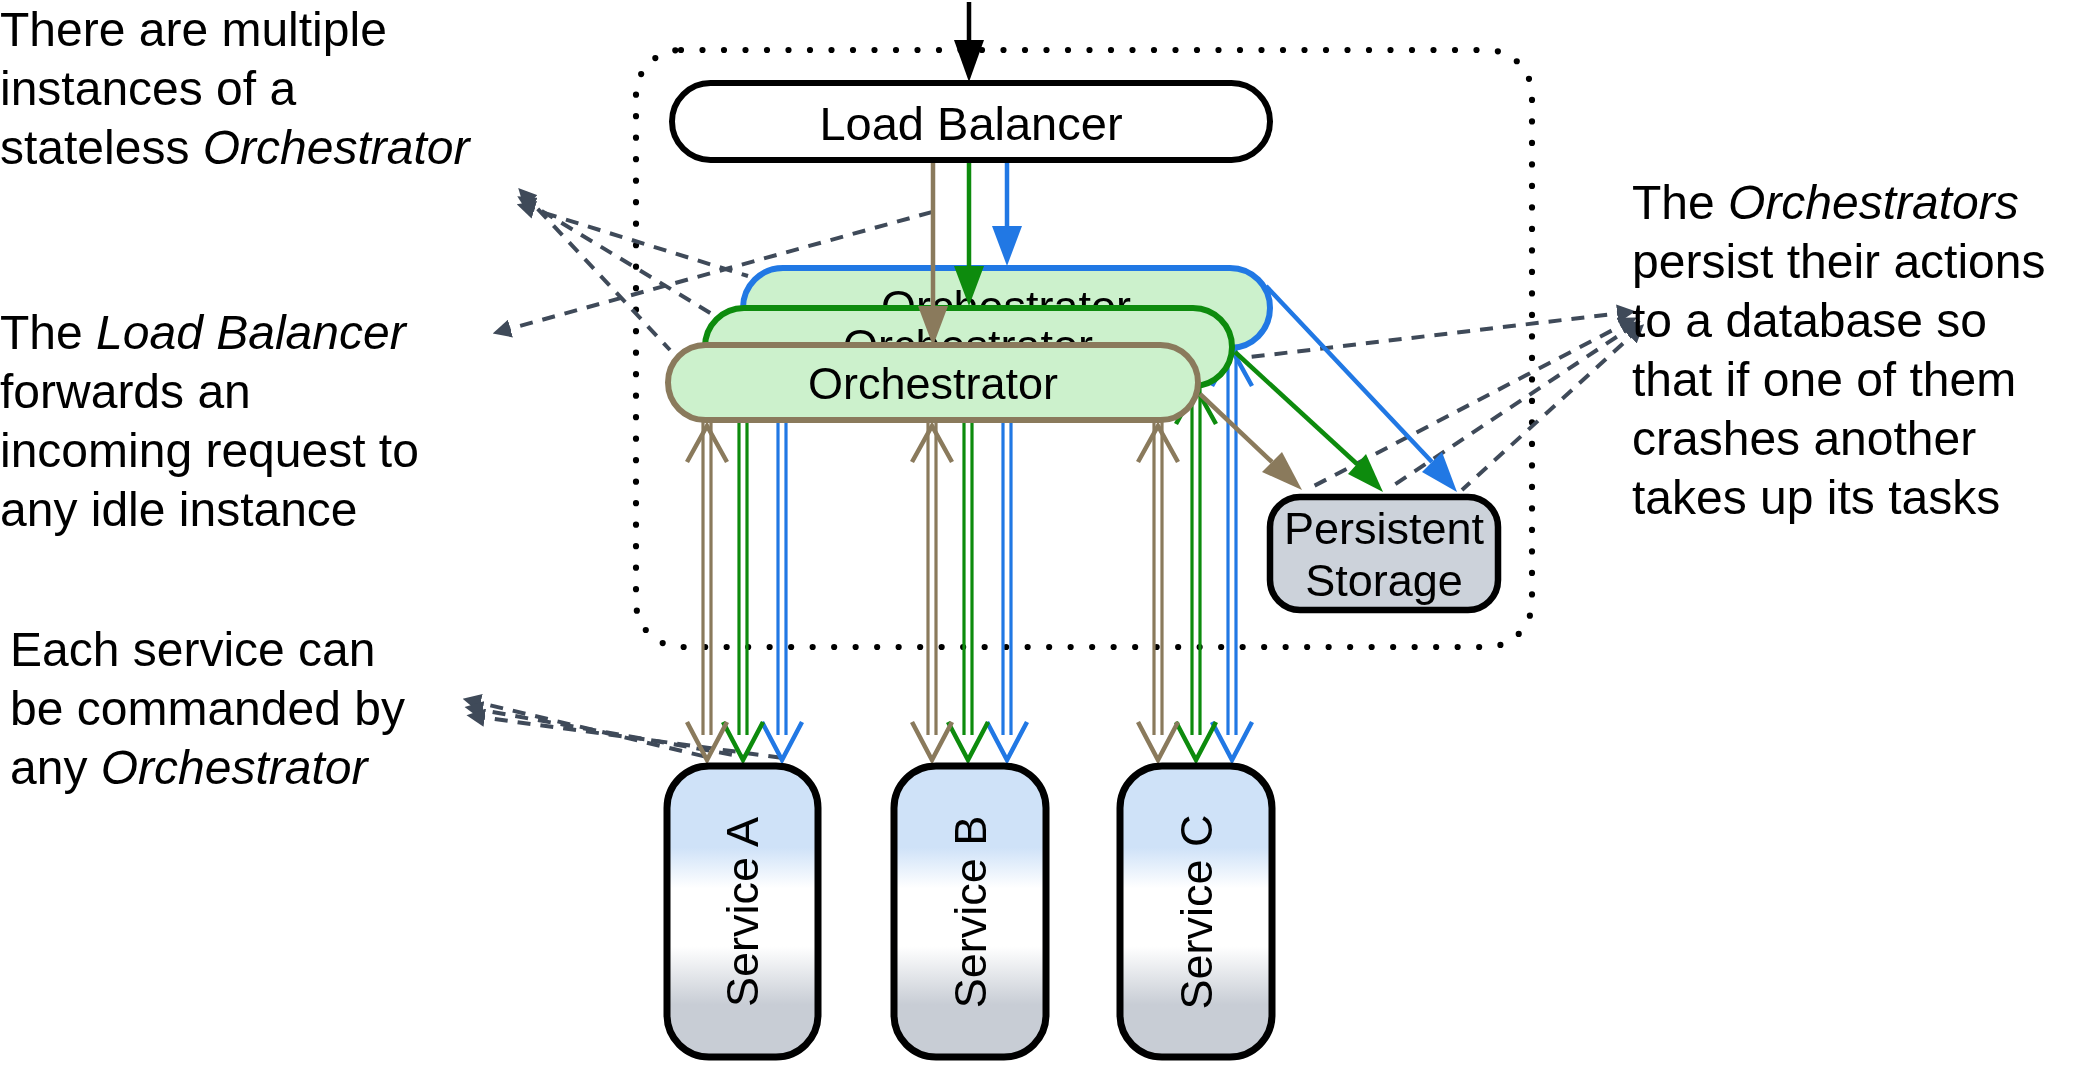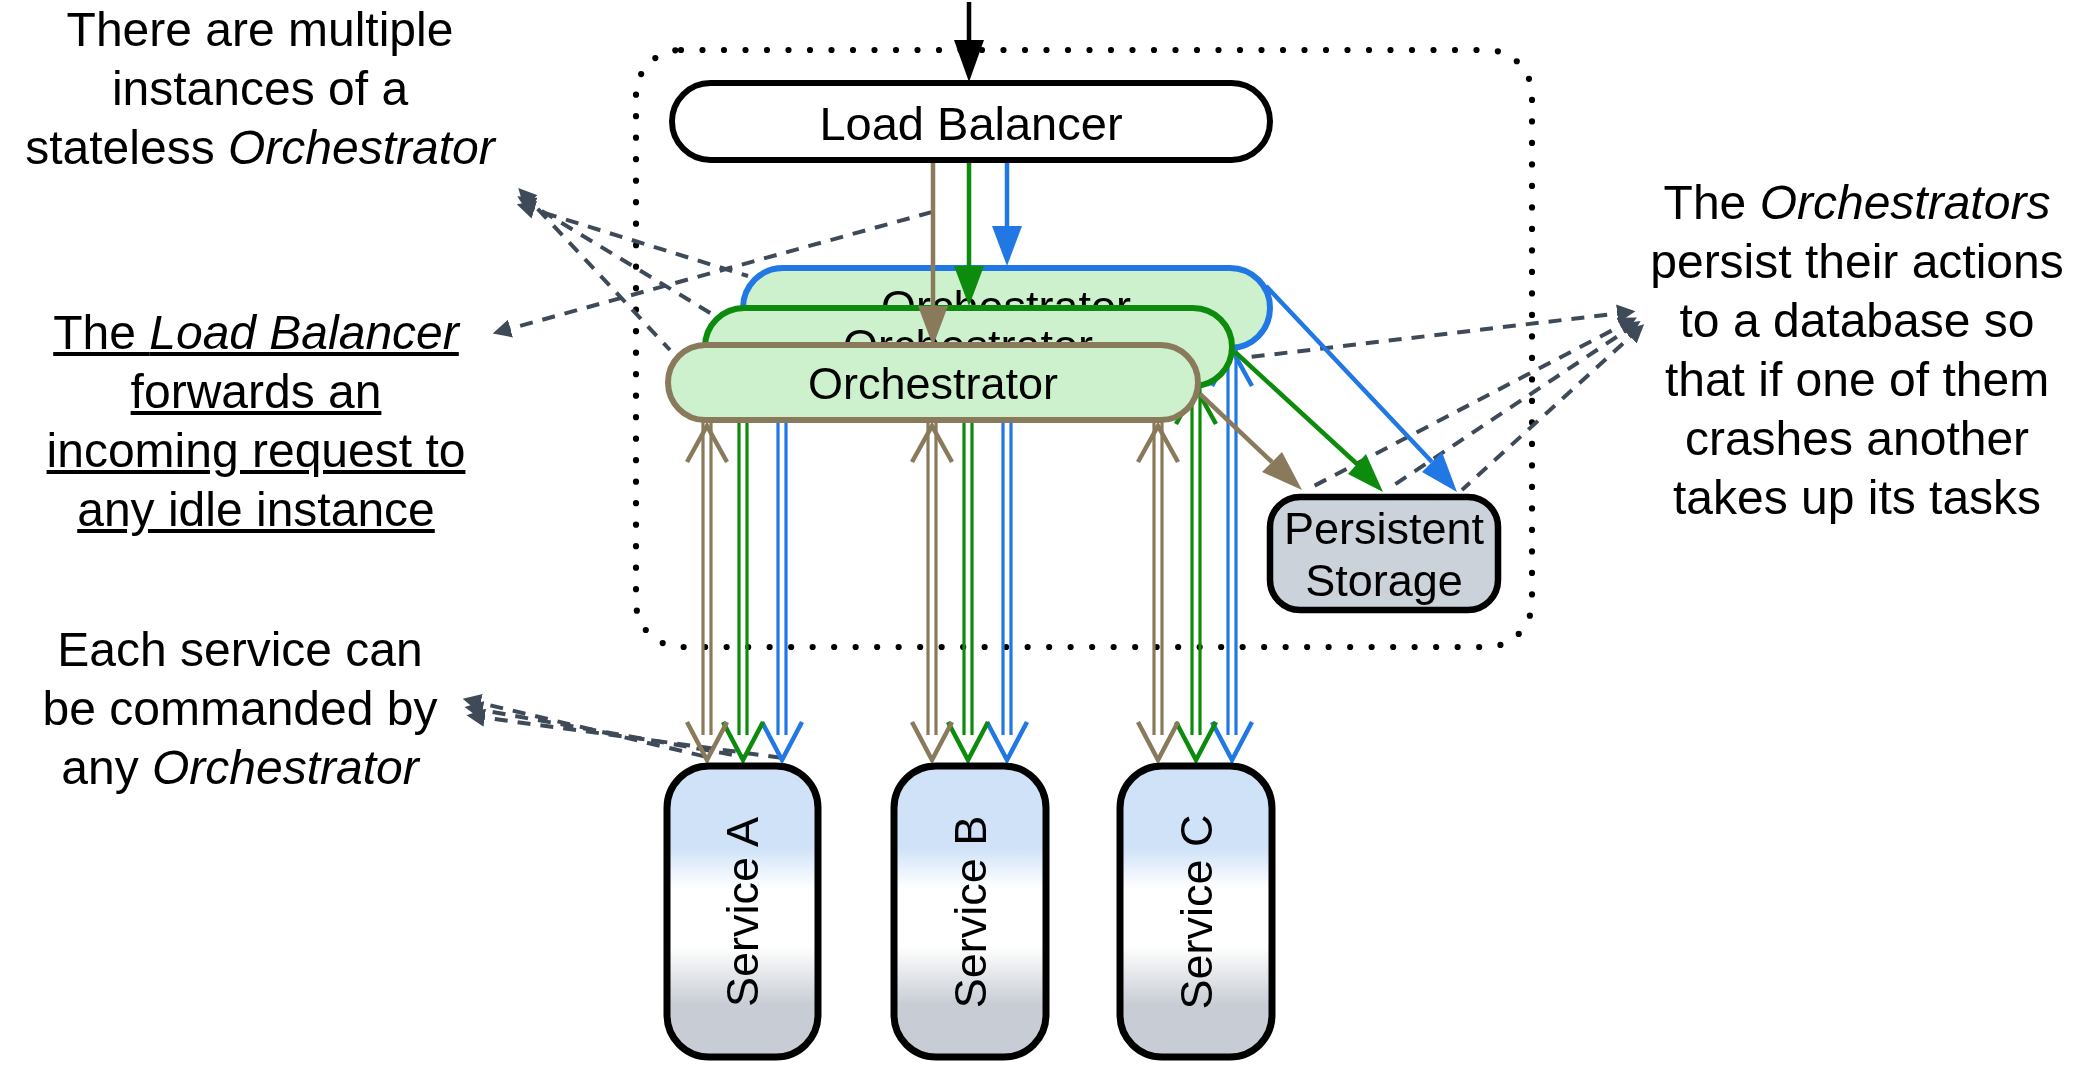--- a/index.html
+++ b/index.html
@@ -7,21 +7,21 @@
     --orch_fill:#ccf1cc; --storage_fill:#ccd2da;
     --service_top:#cfe2f8; --service_bottom:#c8cdd5; --ink:#000000;
   }
   html,body{margin:0;padding:0;background:#ffffff;}
   #stage{
     position:relative; width:2096px; height:1082px; background:#ffffff;
     font-family:"Liberation Sans", sans-serif; color:var(--ink); overflow:hidden;
   }
   #diagram{position:absolute; left:0; top:0;}
   .note{
-    position:absolute; text-align:center; font-size:48px; line-height:59px;
+    position:absolute; font-size:48px; line-height:59px;
     color:var(--ink); white-space:nowrap;
   }
   .note i{font-style:italic;}
   svg text{font-family:"Liberation Sans", sans-serif; fill:var(--ink);}
   .lbl{font-size:45px;}
   .lbl-lb{font-size:47px;}
   .s-black{stroke:var(--ink);} .f-black{fill:var(--ink);}
   .s-brown{stroke:var(--brown);} .f-brown{fill:var(--brown);}
   .s-green{stroke:var(--green);} .f-green{fill:var(--green);}
   .s-blue{stroke:var(--blue);}  .f-blue{fill:var(--blue);}
@@ -182,17 +182,17 @@
         <text x="970" y="912" text-anchor="middle" dominant-baseline="central" class="lbl" transform="rotate(-90 970 912)">Service B</text>
       </g>
       <g>
         <rect x="1120" y="766" width="152" height="291" rx="42" fill="url(#svcGrad)" class="s-black" stroke-width="7"></rect>
         <text x="1196" y="912" text-anchor="middle" dominant-baseline="central" class="lbl" transform="rotate(-90 1196 912)">Service C</text>
       </g>
     </g>
   </svg>
 
   <div class="note" style="left:0;   top:57;  width:520px;">There are multiple<br>instances of a<br>stateless <i>Orchestrator</i></div>
-  <div class="note" style="left:6px;   top:303px; width:500px;text-decoration:underline;">The <i>Load Balancer</i><br>forwards an<br>incoming request to<br>any idle instance</div>
+  <div class="note" style="left:0;   top:303px; width:500px;">The <i>Load Balancer</i><br>forwards an<br>incoming request to<br>any idle instance</div>
   <div class="note" style="left:1632px; top:173px; width:450px;">The <i>Orchestrators</i><br>persist their actions<br>to a database so<br>that if one of them<br>crashes another<br>takes up its tasks</div>
   <div class="note" style="left:10px; top:620px; width:460px;">Each service can<br>be commanded by<br>any <i>Orchestrator</i></div>
 
 </div>
 
 </body></html>

